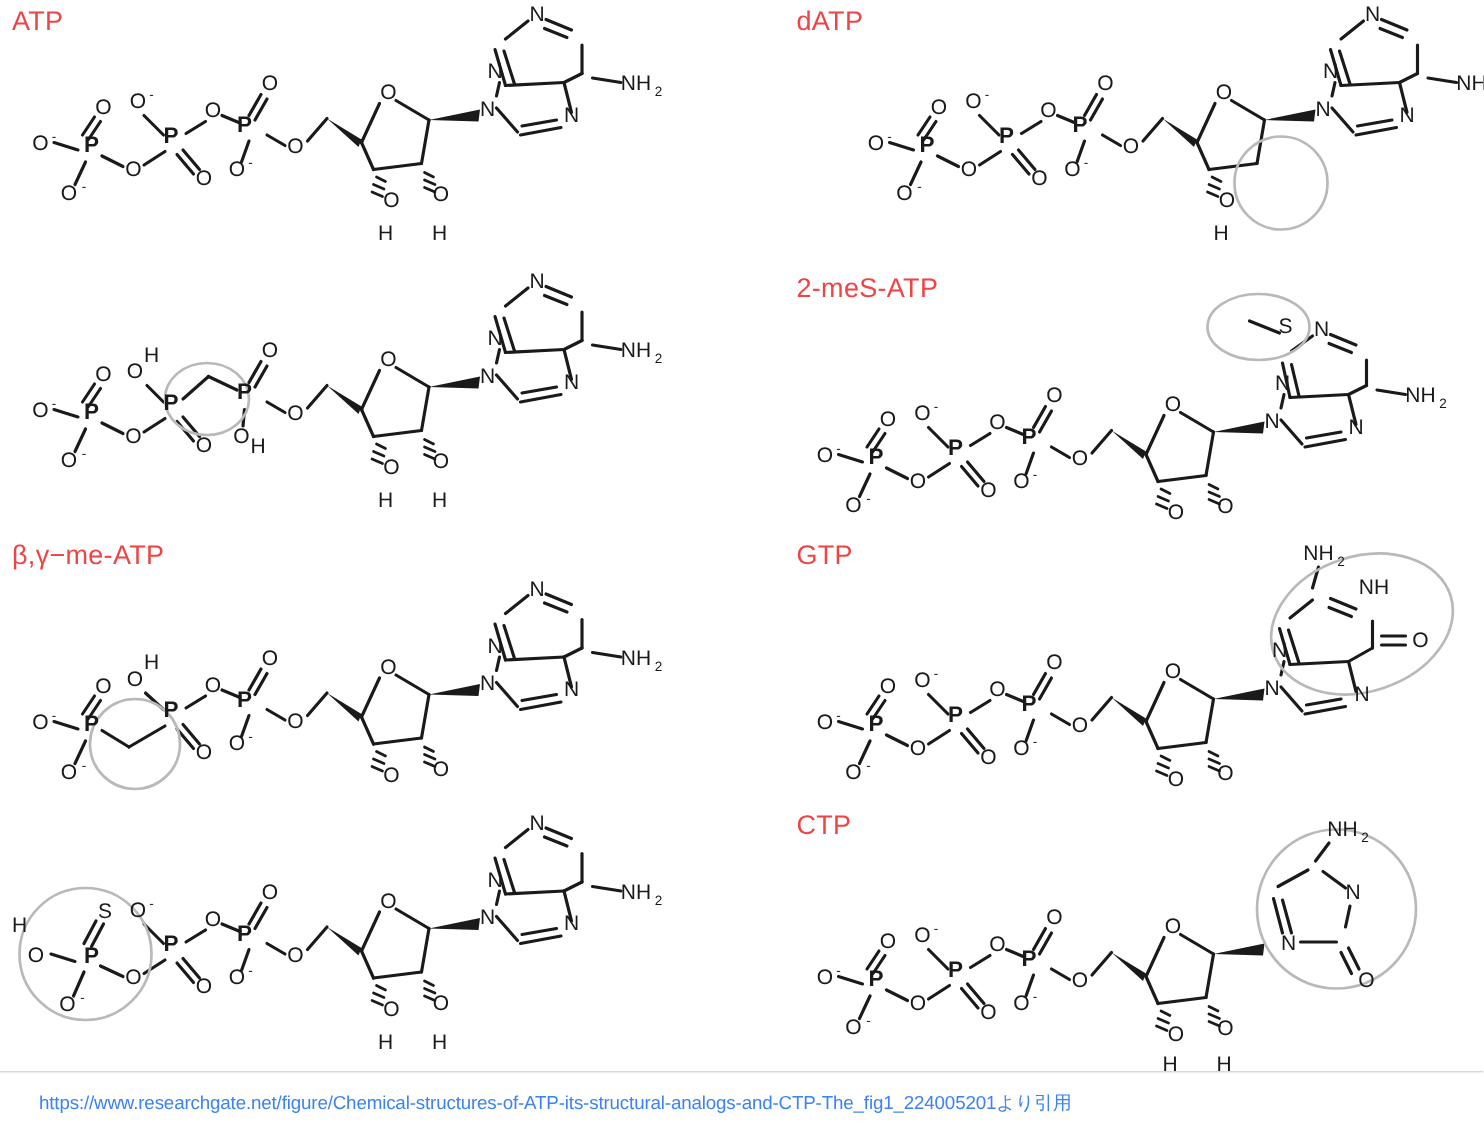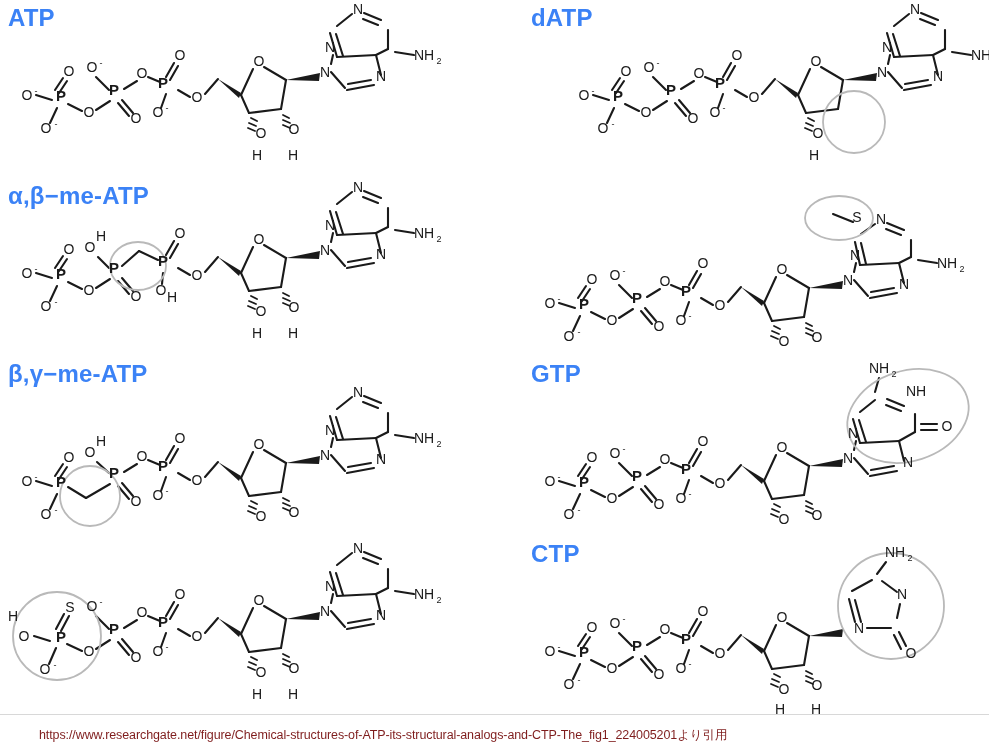--- a/index.html
+++ b/index.html
@@ -9,35 +9,35 @@
     color:#111;overflow:hidden;position:relative;
   }
   .figure{position:relative;width:989px;height:714px;background:#fff;}
   .cell{position:absolute;width:494px;height:178px;}
   .col-l{left:0;}
   .col-r{left:523px;}
   .r0{top:0;} .r1{top:178px;} .r2{top:356px;text-align:center;} .r3{top:536px;}
 
   .cmp-label{
     position:absolute;left:8px;top:4px;
-    font-size:24px;font-weight:700;letter-spacing:.2px;
-    color:#3b82f6;white-space:nowrap;
+    font-size:18px;font-weight:400;letter-spacing:.2px;
+    color:#ef4444;white-space:nowrap;
     font-family:"Liberation Sans",sans-serif;
   }
 
   .struct{position:absolute;left:0;top:0;width:494px;height:178px;}
   .struct svg{display:block;width:494px;height:178px;}
 
   .caption-bar{
     position:absolute;left:0;top:714px;width:989px;height:40px;
     background:#fff;border-top:1px solid #d8d8d8;
     display:flex;align-items:center;
   }
   .caption-text{
-    padding-left:39px;font-size:12.5px;color:#7f1d1d;
+    padding-left:26px;font-size:12.5px;color:#3b82f6;
     font-family:"Liberation Sans",sans-serif;
     letter-spacing:-.1px;white-space:nowrap;
   }
 </style>
 </head>
 <body>
 
 <div class="figure">
 
   <div class="cell col-l r0">
@@ -210,21 +210,20 @@
           <text x="364" y="52">N</text>
           <text x="392" y="14">N</text>
           <text x="458" y="60" font-size="14">NH</text>
           <text x="473" y="64" font-size="9">2</text>
         </g>
       </svg>
     </div>
   </div>
 
   <div class="cell col-l r1">
-    <div class="cmp-label">α,β−me-ATP</div>
     <div class="struct">
       <svg viewBox="0 0 494 178" xmlns="http://www.w3.org/2000/svg">
         <g fill="none" stroke="#1a1a1a" stroke-width="2.1" stroke-linecap="round">
           <line x1="36" y1="95" x2="52" y2="100"></line>
           <line x1="55" y1="90" x2="63" y2="78"></line>
             <line x1="59" y1="93" x2="67" y2="81"></line>
           <line x1="57" y1="108" x2="50" y2="123"></line>
           <line x1="68" y1="104" x2="82" y2="111"></line>
           <line x1="96" y1="110" x2="110" y2="101"></line>
           <line x1="109" y1="90" x2="98" y2="79"></line>
@@ -296,20 +295,21 @@
           <text x="330" y="52">N</text>
           <text x="358" y="14">N</text>
           <text x="424" y="60" font-size="14">NH</text>
           <text x="439" y="64" font-size="9">2</text>
         </g>
       </svg>
     </div>
   </div>
 
   <div class="cell col-r r1">
+    <div class="cmp-label">2-meS-ATP</div>
     <div class="struct">
       <svg viewBox="0 0 494 178" xmlns="http://www.w3.org/2000/svg">
         <g fill="none" stroke="#1a1a1a" stroke-width="2.1" stroke-linecap="round">
           <line x1="36" y1="125" x2="52" y2="130"></line>
           <line x1="55" y1="120" x2="63" y2="108"></line>
             <line x1="59" y1="123" x2="67" y2="111"></line>
           <line x1="57" y1="138" x2="50" y2="153"></line>
           <line x1="68" y1="134" x2="82" y2="141"></line>
           <line x1="96" y1="140" x2="110" y2="131"></line>
           <line x1="109" y1="120" x2="96" y2="107"></line>

